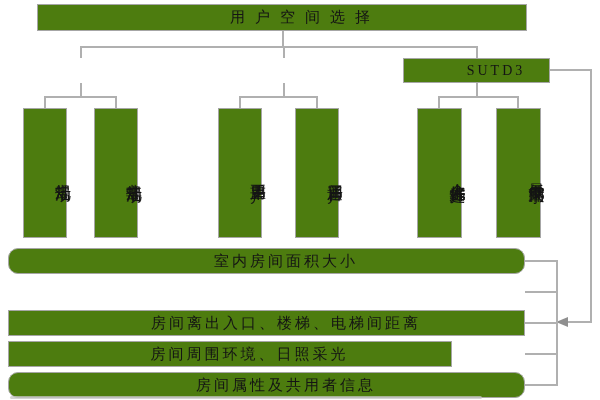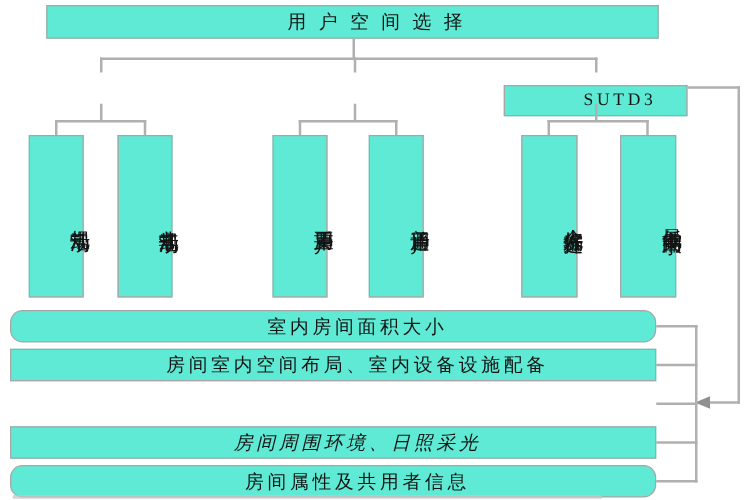--- a/index.html
+++ b/index.html
@@ -5,21 +5,21 @@
   * { box-sizing: border-box; }
   html, body { margin: 0; padding: 0; background: #ffffff; }
   body { font-family: "Liberation Serif", "DejaVu Serif", serif; }
   .canvas {
     position: relative; width: 600px; height: 400px;
     background: #ffffff; overflow: hidden;
   }
   .box {
     position: absolute;
     border: 1.5px solid #a6a6a6;
-    background: #5eead4;
+    background: #4d7c0f;
     color: #141414;
     display: flex; align-items: center; justify-content: center;
     white-space: nowrap;
     padding-left: 36px;
   }
   .rootbox  { font-size: 15px; letter-spacing: 10px; text-indent: 10px; }
   .sutdbox  { font-size: 14px; letter-spacing: 3px; text-indent: 3px; }
   .rowbox   { font-size: 15px; letter-spacing: 3px; text-indent: 3px; }
   .vbox {
     writing-mode: vertical-rl; text-orientation: upright;
@@ -45,21 +45,21 @@
 <div class="canvas">
 
   <div class="box rootbox" style="left:37px; top:4px; width:490px; height:27px;">用户空间选择</div>
 
   <div class="vline" style="left:282px; top:31px; height:16px;"></div>
   <div class="hline" style="left:80px; top:46px; width:398px;"></div>
   <div class="vline" style="left:80px;  top:46px; height:12px;"></div>
   <div class="vline" style="left:283px; top:46px; height:12px;"></div>
   <div class="vline" style="left:476px; top:46px; height:12px;"></div>
 
-  <div class="box sutdbox" style="left:403px; top:58px; width:147px; height:25px;margin-top:10px;">SUTD3</div>
+  <div class="box sutdbox" style="left:403px; top:58px; width:147px; height:25px;">SUTD3</div>
 
   <div class="vline" style="left:80px; top:83px; height:14px;"></div>
   <div class="hline" style="left:44px; top:96px; width:73px;"></div>
   <div class="vline" style="left:44px;  top:96px; height:12px;"></div>
   <div class="vline" style="left:115px; top:96px; height:12px;"></div>
 
   <div class="vline" style="left:283px; top:83px; height:14px;"></div>
   <div class="hline" style="left:239px; top:96px; width:79px;"></div>
   <div class="vline" style="left:239px; top:96px; height:12px;"></div>
   <div class="vline" style="left:316px; top:96px; height:12px;"></div>
@@ -75,22 +75,22 @@
   <div class="box vbox" style="left:295px; top:108px; width:44px; height:130px;">普通用户</div>
   <div class="box vbox" style="left:417px; top:108px; width:45px; height:130px;">个人偏好选择</div>
   <div class="box vbox" style="left:496px; top:108px; width:45px; height:130px;">最低空间需求</div>
 
   <div class="hline" style="left:550px; top:69px; width:42px;"></div>
   <div class="vline" style="left:590px; top:69px; height:254px;"></div>
   <div class="hline" style="left:568px; top:321px; width:24px;"></div>
   <div class="arrow-left" style="left:556px; top:317px;"></div>
 
   <div class="box rowbox" style="left:8px; top:248px; width:517px; height:26px;border-radius:10px;">室内房间面积大小</div>
-  <div class="box rowbox" style="left:8px; top:279px; width:517px; height:26px;">房间室内空间布局、室内设备设施配备</div>
-  <div class="box rowbox" style="left:8px; top:341px; width:517px; height:26px;font-style:italic;">房间周围环境、日照采光</div>
+  <div class="box rowbox" style="left:8px; top:310px; width:517px; height:26px;">房间离出入口、楼梯、电梯间距离</div>
+  <div class="box rowbox" style="left:8px; top:341px; width:444px; height:26px;">房间周围环境、日照采光</div>
   <div class="box rowbox" style="left:8px; top:372px; width:517px; height:26px;border-radius:10px;">房间属性及共用者信息</div>
 
   <div class="vline" style="left:556px; top:260px; height:126px;"></div>
   <div class="hline" style="left:525px; top:260px; width:33px;"></div>
   <div class="hline" style="left:525px; top:291px; width:33px;"></div>
   <div class="hline" style="left:525px; top:322px; width:33px;"></div>
   <div class="hline" style="left:525px; top:353px; width:33px;"></div>
   <div class="hline" style="left:525px; top:384px; width:33px;"></div>
 
   <div class="smudge"></div>

